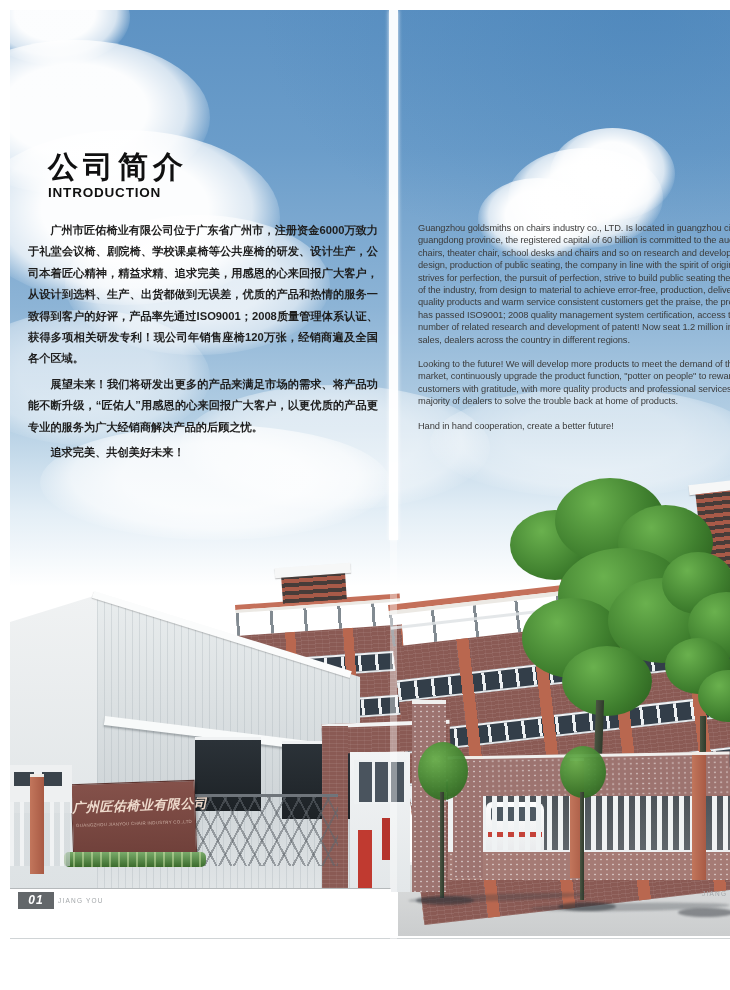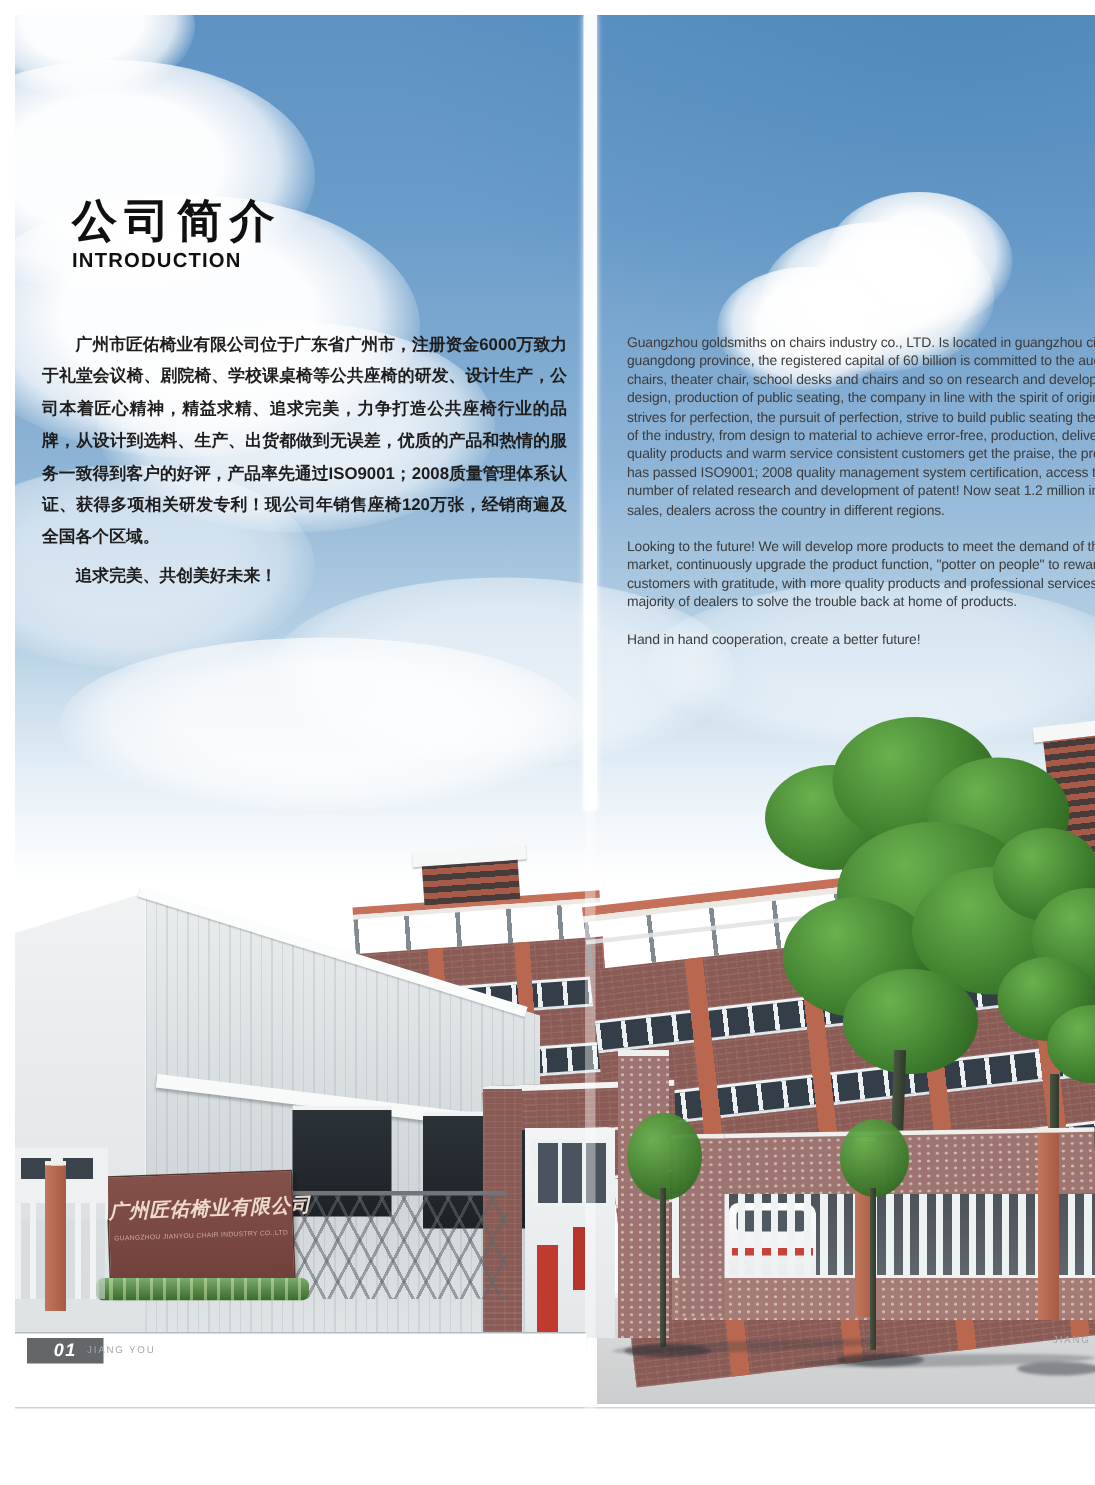--- a/index.html
+++ b/index.html
@@ -116,21 +116,21 @@
 
   .trunk { position:absolute; background:linear-gradient(90deg,#4a5542,#2f3a2b); }
 
   
   .ground-left { left:0; top:845px; width:381px; height:44px; background:#eaeceb; }
   .road-left { left:0; top:852px; width:381px; height:36px; border-top:3px solid #f4f5f5;
     background:linear-gradient(180deg,#dfe1e1,#d0d2d3); }
   .road-right { left:388px; top:852px; width:332px; height:74px; border-top:3px solid #f2f3f3;
     background:linear-gradient(180deg,#dcdede,#cbcdce); }
   .footer-mask-left { left:0; top:878px; width:381px; height:52px; background:#ffffff; border-top:1px solid #b5b9bb; }
-  .pagenum-box { left:8px; top:882px; width:51px; height:17px; background:#63676a; color:#ffffff;
+  .pagenum-box { left:8px; top:882px; width:36px; height:17px; background:#63676a; color:#ffffff;
     font-size:12px; font-weight:700; font-style:italic; text-align:center; line-height:17px; letter-spacing:1px; }
   .brandtext { font-size:6.5px; letter-spacing:1.2px; color:#a3a7aa; white-space:nowrap; }
   .bottom-rule { left:0; top:928px; width:720px; height:1px; background:#d0d4d6; }
   .spine-top { left:379px; top:0; width:9px; height:530px; background:rgba(255,255,255,.96); box-shadow:0 0 4px rgba(255,255,255,.9); }
   .spine-bottom { left:380px; top:530px; width:7px; height:400px; background:rgba(255,255,255,.4); }
 </style>
 </head>
 <body>
 
 <div class="page">
@@ -271,26 +271,27 @@
     <div class="abs pagenum-box">
       <span>01</span>
     </div>
     <div class="abs brandtext" style="left:48px;top:887px;">JIANG YOU</div>
     <div class="abs brandtext" style="left:692px;top:880px;">JIANG YOU</div>
     <div class="abs bottom-rule"></div>
 
     <div class="abs spine-top"></div>
     <div class="abs spine-bottom"></div>
 
-    <div class="abs" style="left:38px;top:121px;">
+    <div class="abs" style="left:38px;top:140px;">
       <div class="heading-cn">公司简介</div>
       <div class="heading-en">INTRODUCTION</div>
     </div>
     <div class="abs cn-body" style="left:18px;top:210px;">
-      <p>广州市匠佑椅业有限公司位于广东省广州市，注册资金6000万致力于礼堂会议椅、剧院椅、学校课桌椅等公共座椅的研发、设计生产，公司本着匠心精神，精益求精、追求完美，力争打造公共座椅行业的品牌，从设计到选料、生产、出货都做到无误差，优质的产品和热情的服务一致得到客户的好评，产品率先通过ISO9001；2008质量管理体系认证、获得多项相关研发专利！现公司年销售座椅120万张，经销商遍及全国各个区域。</p>
+      <p>广州市匠佑椅业有限公司位于广东省广州市，注册资金6000万致力于礼堂会议椅、剧院椅、学校课桌椅等公共座椅的研发、设计生产，公司本着匠心精神，精益求精、追求完美，用感恩的心来回报广大客户，从设计到选料、生产、出货都做到无误差，优质的产品和热情的服务一致得到客户的好评，产品率先通过ISO9001；2008质量管理体系认证、获得多项相关研发专利！现公司年销售座椅120万张，经销商遍及全国各个区域。</p>
+      <p>展望未来！我们将研发出更多的产品来满足市场的需求、将产品功能不断升级，“匠佑人”用感恩的心来回报广大客户，以更优质的产品更专业的服务为广大经销商解决产品的后顾之忧。</p>
       <p>追求完美、共创美好未来！</p>
     </div>
 
     <div class="abs en-body" style="left:408px;top:212px;">
       <p>Guangzhou goldsmiths on chairs industry co., LTD. Is located in guangzhou city, guangdong province, the registered capital of 60 billion is committed to the auditorium chairs, theater chair, school desks and chairs and so on research and development, design, production of public seating, the company in line with the spirit of originality, strives for perfection, the pursuit of perfection, strive to build public seating the brand of the industry, from design to material to achieve error-free, production, delivery, quality products and warm service consistent customers get the praise, the product has passed ISO9001; 2008 quality management system certification, access to a number of related research and development of patent! Now seat 1.2 million in annual sales, dealers across the country in different regions.</p>
       <p>Looking to the future! We will develop more products to meet the demand of the market, continuously upgrade the product function, "potter on people" to reward our customers with gratitude, with more quality products and professional services for the majority of dealers to solve the trouble back at home of products.</p>
       <p>Hand in hand cooperation, create a better future!</p>
     </div>
 
   </div>

